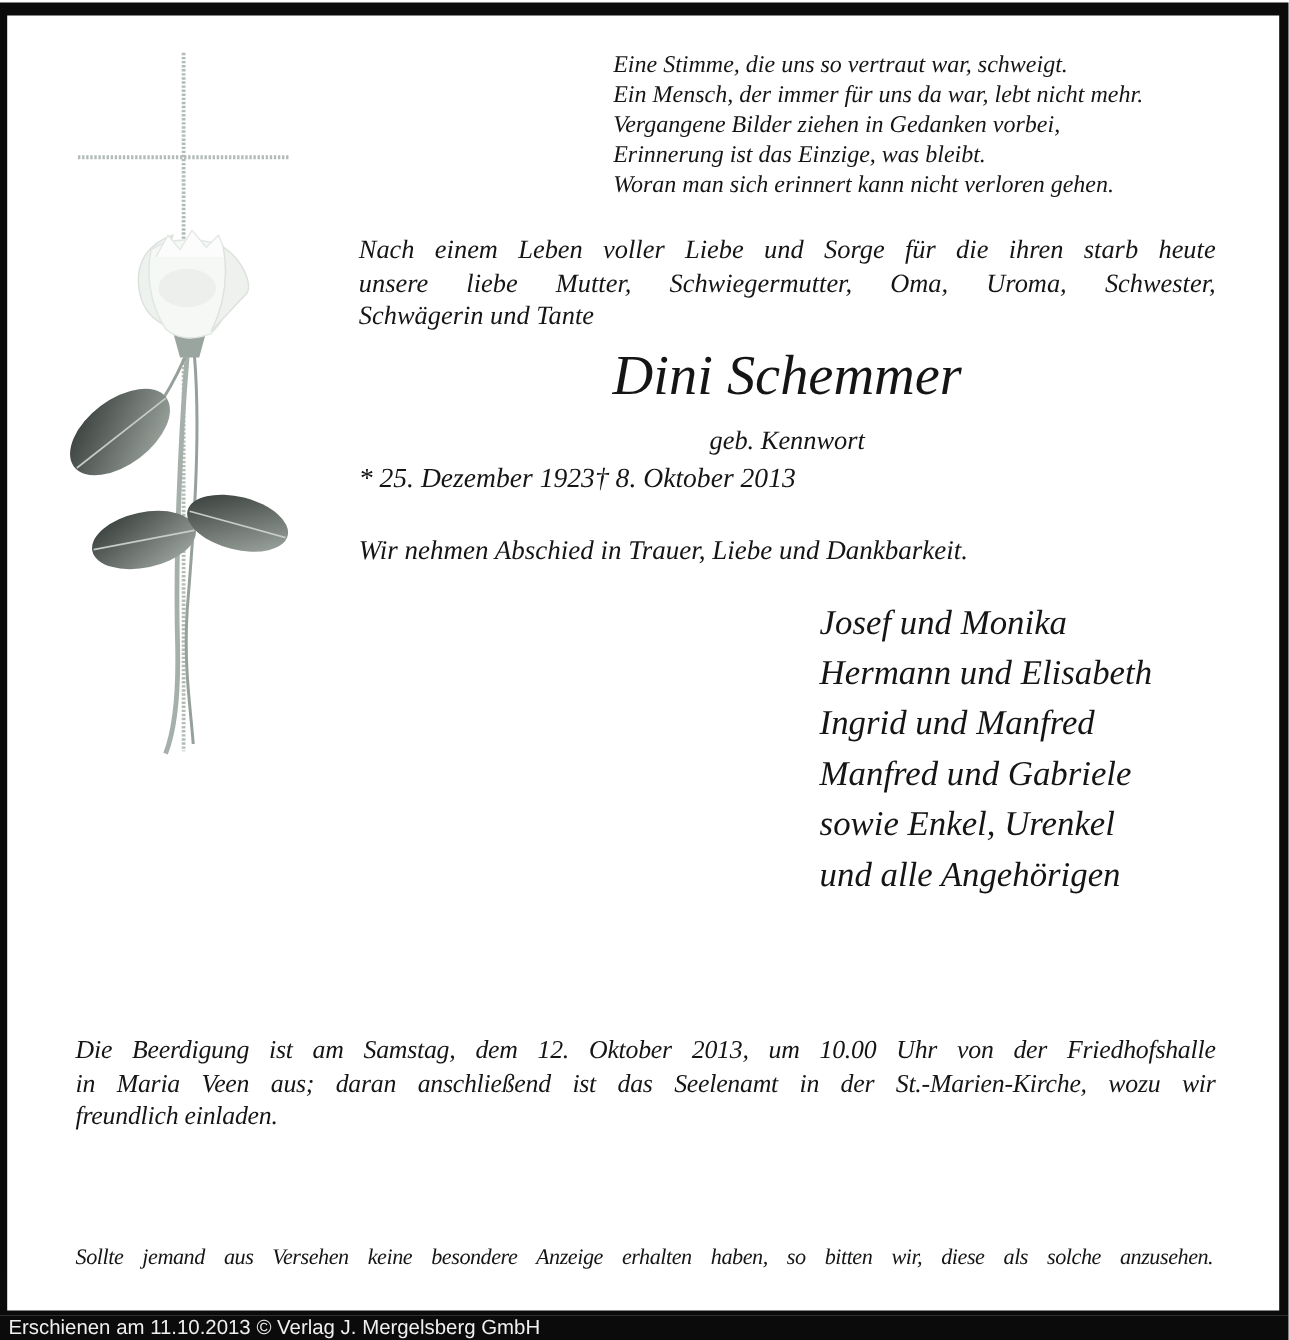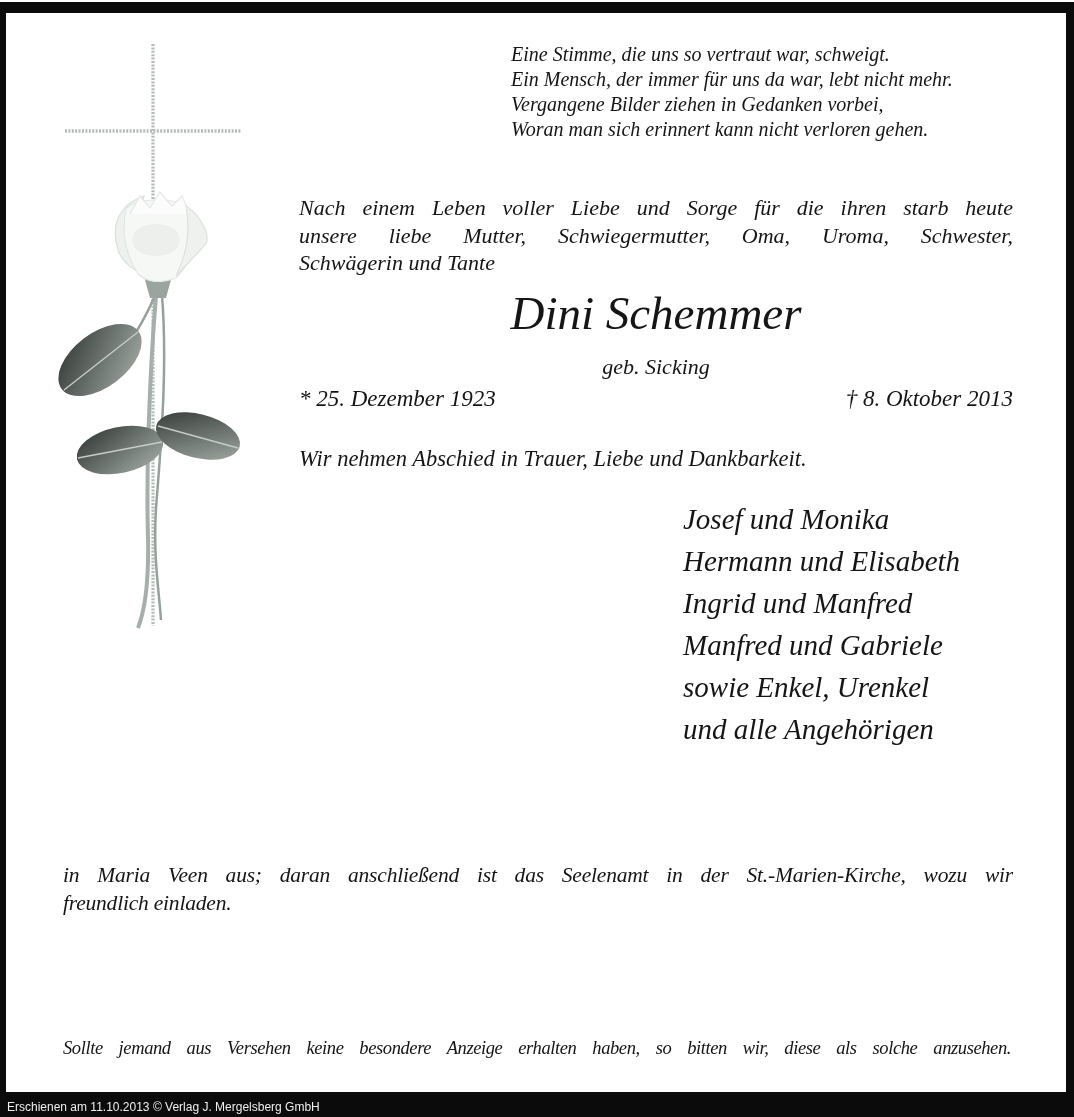--- a/index.html
+++ b/index.html
@@ -8,32 +8,32 @@
   .card{position:absolute;left:0;top:2px;right:0;bottom:21px;
         border-style:solid;border-color:#0b0b0b;border-width:11px 8px 4px 6px;
         box-sizing:border-box;}
   .abs{position:absolute;}
   .it{font-style:italic;}
   .poem{left:511px;top:42px;font-size:20px;line-height:25px;white-space:nowrap;}
   .intro{left:299px;top:194px;width:714px;font-size:22px;line-height:27.5px;}
   .jline{text-align:justify;text-align-last:justify;}
   .name{left:299px;top:286px;width:714px;text-align:center;font-size:47px;line-height:1.15;}
   .maiden{left:299px;top:354px;width:714px;text-align:center;font-size:22px;}
-  .dates{left:299px;top:386px;width:714px;display:flex;justify-content:space-between;gap:26px;font-size:23px;}
+  .dates{left:299px;top:386px;width:714px;display:flex;justify-content:flex-start;font-size:23px;}
   .farewell{left:299px;top:446px;font-size:22.5px;white-space:nowrap;}
   .mourners{left:683px;top:498px;font-size:29px;line-height:42px;white-space:nowrap;}
   .place{left:63px;top:789px;font-size:23px;line-height:28.5px;white-space:nowrap;}
   .place .indent{padding-left:72px;}
   .bodypar{width:950px;font-size:21.5px;line-height:27.7px;letter-spacing:-0.2px;}
   .funeral{left:63px;top:862px;}
   .donation{left:63px;top:949px;}
   .notice{left:63px;top:1038px;width:948px;font-size:18.5px;letter-spacing:-0.4px;
           text-align:justify;text-align-last:justify;}
   .footer{position:absolute;left:0;right:0;bottom:0;height:21px;background:#0b0b0b;
-          color:#efefef;font-family:"Liberation Sans",sans-serif;font-size:12px;
+          color:#efefef;font-family:"Liberation Sans",sans-serif;font-size:17px;
           display:flex;align-items:center;padding-left:7px;box-sizing:border-box;}
   .illus{left:48px;top:38px;}
 </style>
 </head>
 <body>
 
 <div class="page">
 
   <div class="card"></div>
 
@@ -68,49 +68,51 @@
       <path d="M82 176 L92 158 L102 170 L112 154 L124 168 L134 158 L142 176" fill="#fbfcfb" stroke="#e4e8e4" stroke-width="1.2"></path>
       <path d="M138 168 C154 178 162 198 158 206 L128 238 C140 214 142 190 138 168 Z" fill="#eef1ee" stroke="#dde2dd" stroke-width="1.2"></path>
       <ellipse cx="108" cy="202" rx="24" ry="16" fill="#ecefec"></ellipse>
     </g>
   </svg>
 
   <div class="abs poem it">
     <div>Eine Stimme, die uns so vertraut war, schweigt.</div>
     <div>Ein Mensch, der immer für uns da war, lebt nicht mehr.</div>
     <div>Vergangene Bilder ziehen in Gedanken vorbei,</div>
+    <div>Erinnerung ist das Einzige, was bleibt.</div>
     <div>Woran man sich erinnert kann nicht verloren gehen.</div>
   </div>
 
   <div class="abs intro it">
     <div class="jline">Nach einem Leben voller Liebe und Sorge für die ihren starb heute</div>
     <div class="jline">unsere liebe Mutter, Schwiegermutter, Oma, Uroma, Schwester,</div>
     <div>Schwägerin und Tante</div>
   </div>
 
   <div class="abs name it">Dini Schemmer</div>
-  <div class="abs maiden it">geb. Sicking</div>
+  <div class="abs maiden it">geb. Kennwort</div>
   <div class="abs dates it">
     <span>* 25. Dezember 1923</span>
     <span>† 8. Oktober 2013</span>
   </div>
 
   <div class="abs farewell it">Wir nehmen Abschied in Trauer, Liebe und Dankbarkeit.</div>
 
   <div class="abs mourners it">
     <div>Josef und Monika</div>
     <div>Hermann und Elisabeth</div>
     <div>Ingrid und Manfred</div>
     <div>Manfred und Gabriele</div>
     <div>sowie Enkel, Urenkel</div>
     <div>und alle Angehörigen</div>
   </div>
 
 
   <div class="abs funeral bodypar it">
+    <div class="jline">Die Beerdigung ist am Samstag, dem 12. Oktober 2013, um 10.00 Uhr von der Friedhofshalle</div>
     <div class="jline">in Maria Veen aus; daran anschließend ist das Seelenamt in der St.-Marien-Kirche, wozu wir</div>
     <div>freundlich einladen.</div>
   </div>
 
 
   <div class="abs notice it">Sollte jemand aus Versehen keine besondere Anzeige erhalten haben, so bitten wir, diese als solche anzusehen.</div>
 
   <div class="footer">
     <span>Erschienen am 11.10.2013 © Verlag J. Mergelsberg GmbH</span>
   </div>

